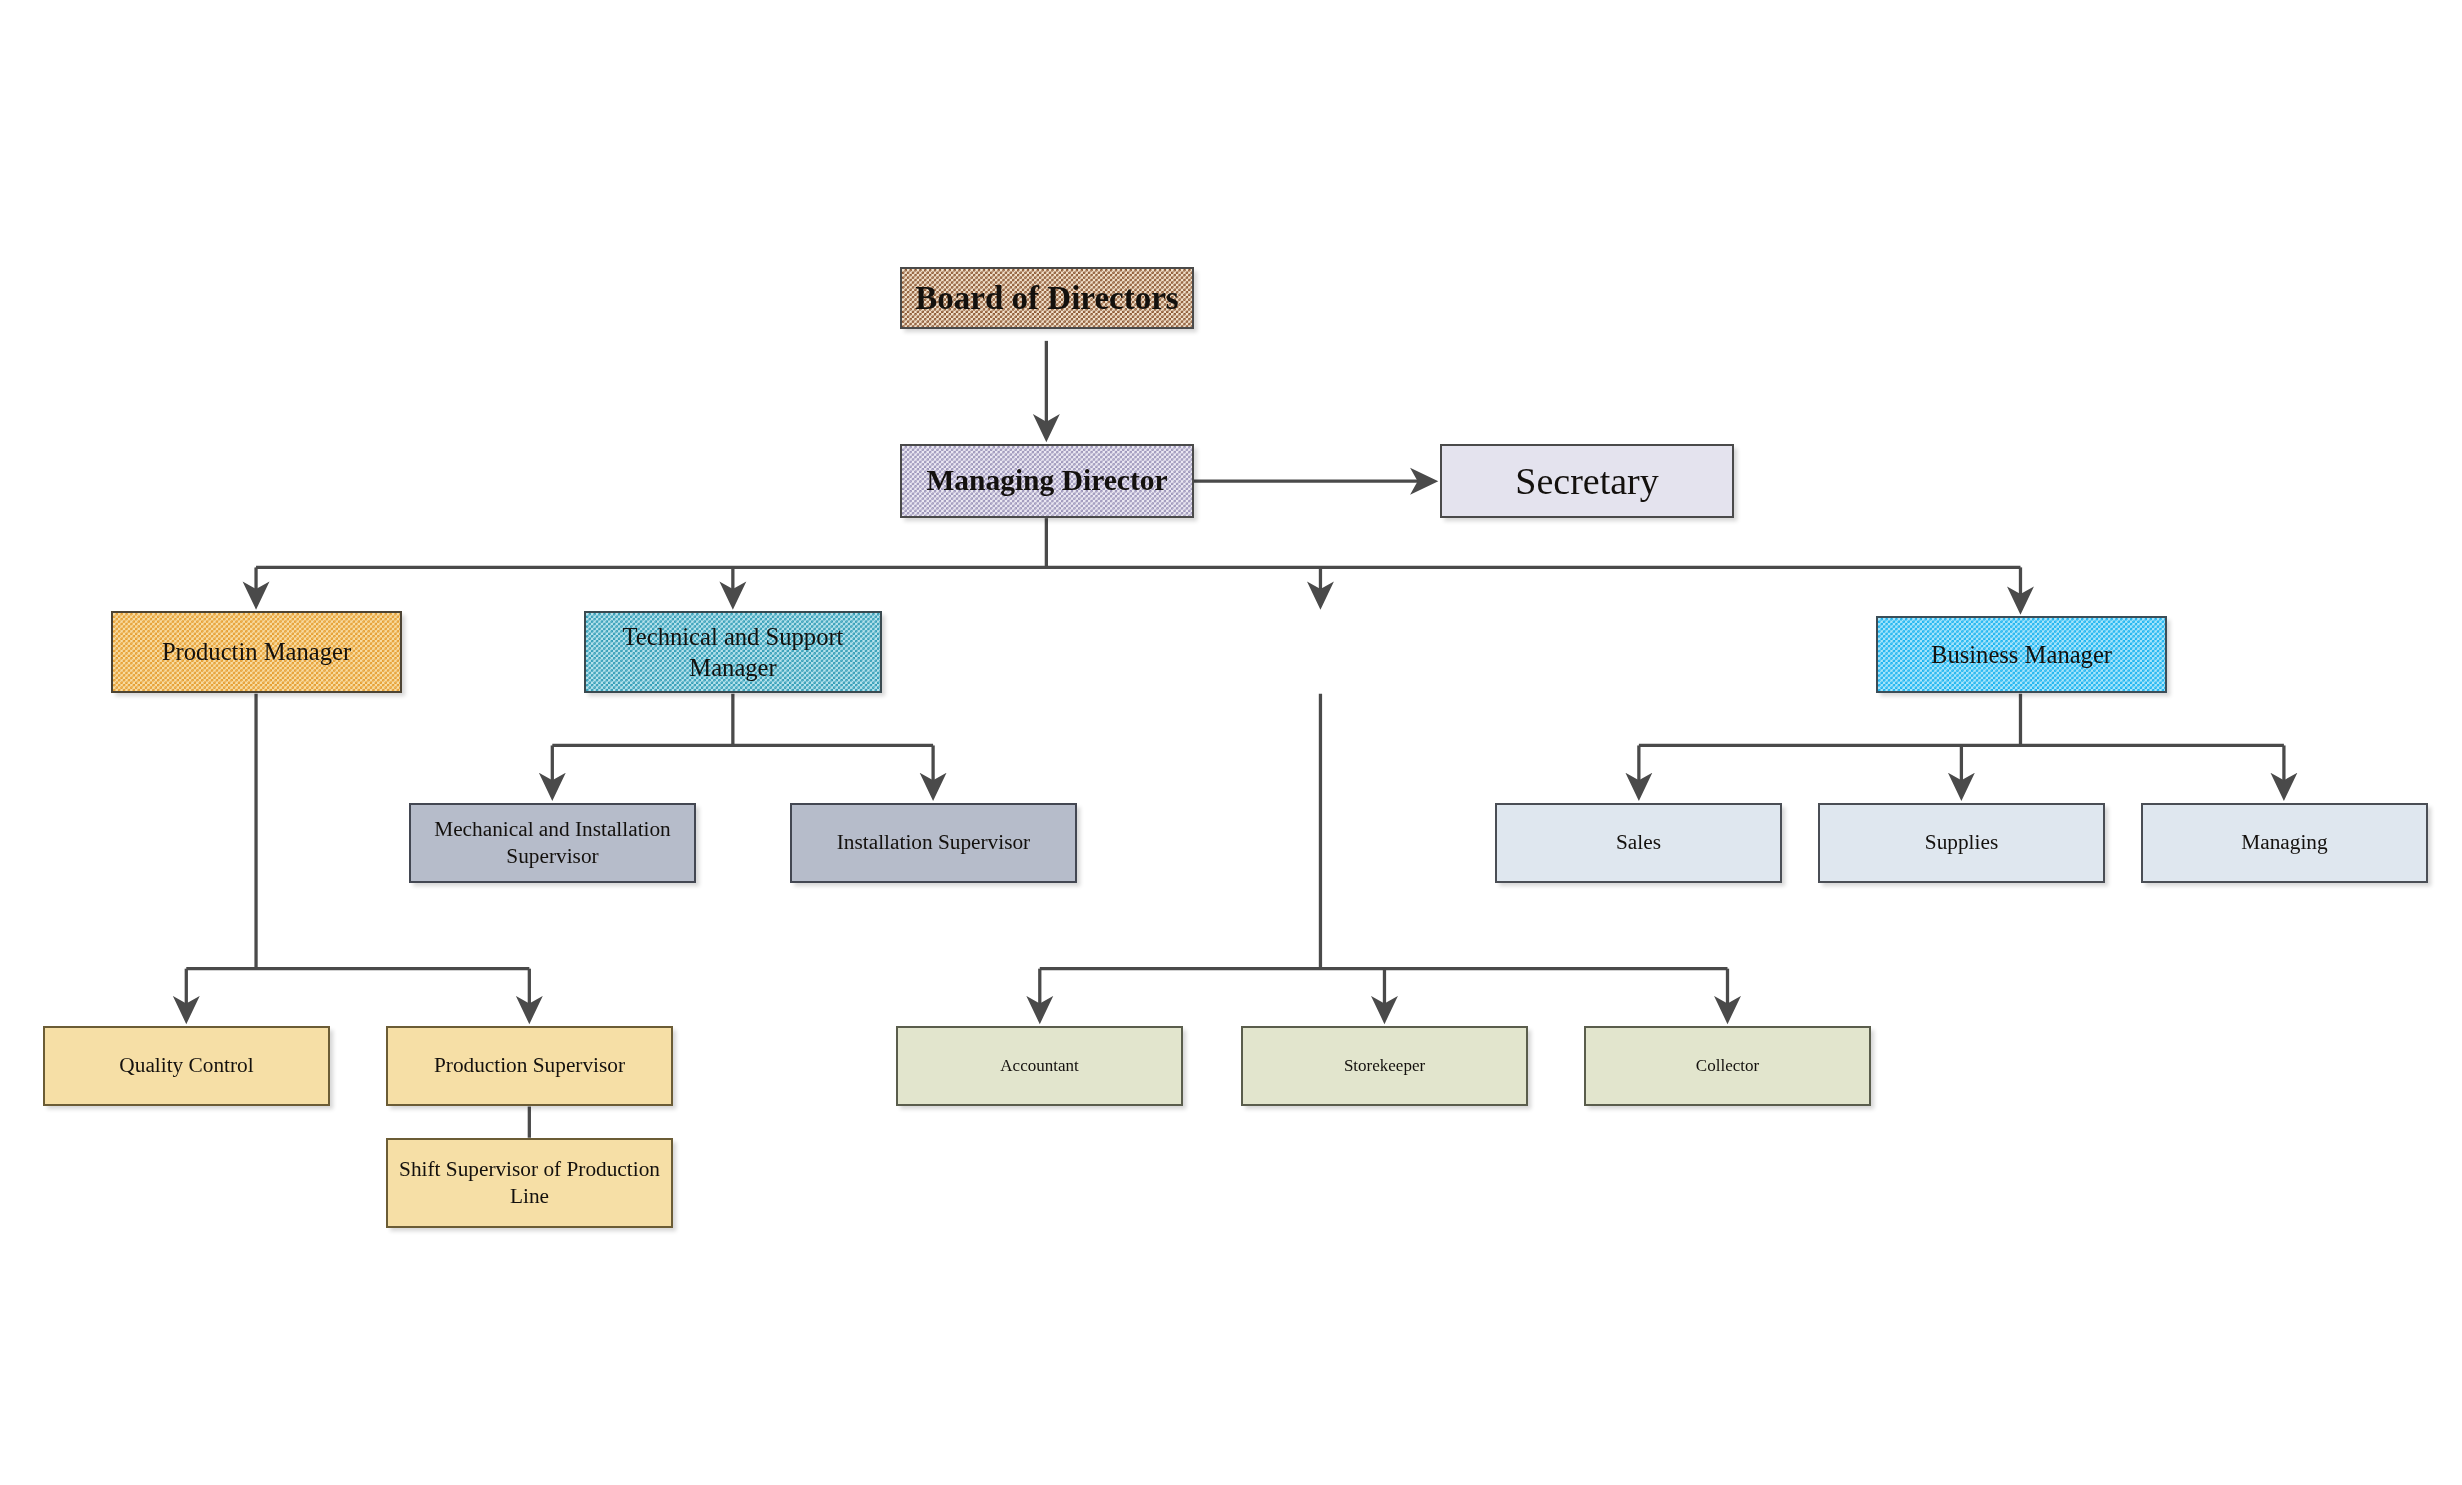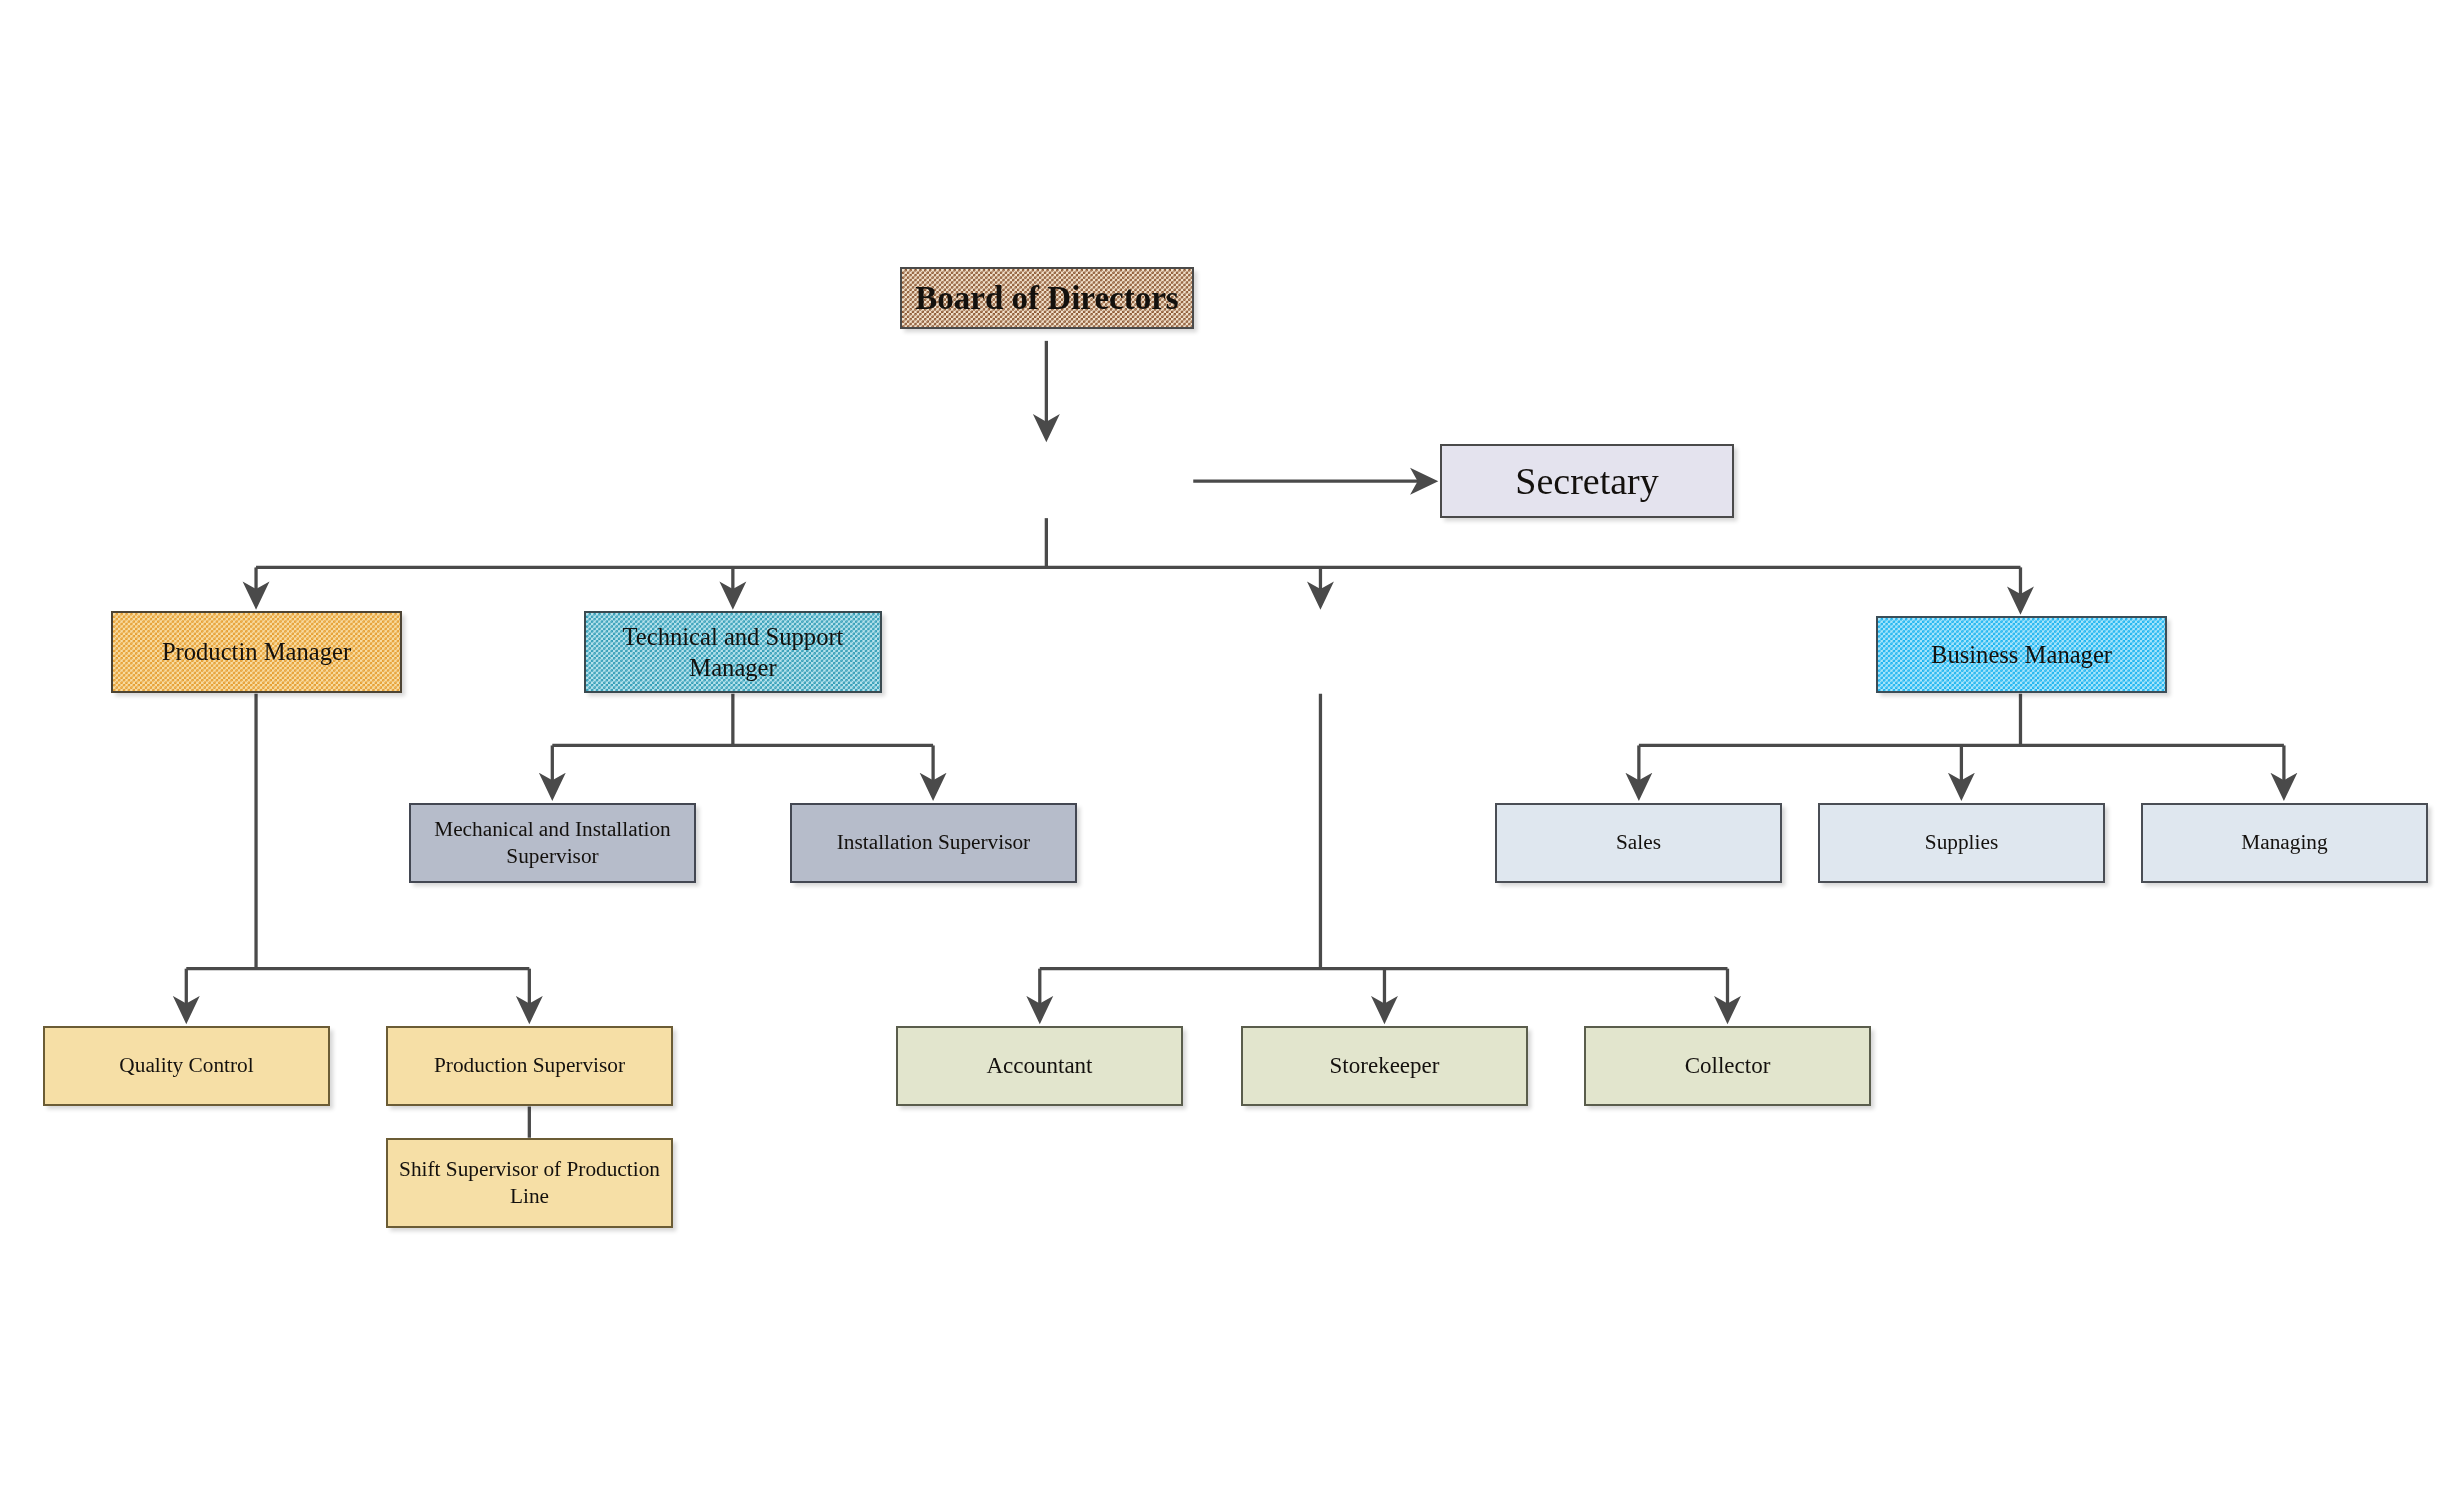--- a/index.html
+++ b/index.html
@@ -59,21 +59,21 @@
   .n-board      { --dk:#8a5530; --lt:#f2e2cd; font-weight: bold; font-size: 33px; border-color:#4a4a4a; }
   .n-md         { --dk:#9a93b8; --lt:#ece9f3; font-weight: bold; font-size: 29.5px; border-color:#4a4a4a; }
   .n-secretary  { --lt:#e4e3ee; font-size: 38px; border-color:#4a4a4a; }
   .n-prod       { --dk:#e59c2e; --lt:#f8dca2; font-size: 24.6px; border-color:#4d4434; }
   .n-tech       { --dk:#2f9bb5; --lt:#b6e2ec; font-size: 24.6px; border-color:#3a4a50; }
   .n-fin        { --dk:#1fae57; --lt:#9fe9b8; font-size: 24.6px; border-color:#3c5744; }
   .n-biz        { --dk:#17b2ef; --lt:#a9e5fb; font-size: 24.6px; border-color:#3c4d57; }
   .n-gray       { --lt:#b6bcca; font-size: 21.3px; border-color:#434752; }
   .n-blue       { --lt:#dfe7ef; font-size: 21.3px; border-color:#4a4e55; }
   .n-tan        { --lt:#f6dfa6; font-size: 21.3px; border-color:#6b5c35; }
-  .n-olive      { --lt:#e2e5cd; font-size: 23px; border-color:#5a5d4c; }
+  .n-olive      { --lt:#e2e5cd; font-size: 17px; border-color:#5a5d4c; }
 </style>
 </head>
 <body>
 
 <div id="canvas">
 
   <svg id="edge-layer" viewBox="0 0 3000 1810" width="2462" height="1486" xmlns="http://www.w3.org/2000/svg">
     <defs>
       <marker id="arrowhead" markerWidth="9" markerHeight="9" refX="7.2" refY="4.5" orient="auto" markerUnits="strokeWidth">
         <path d="M0,0.4 L8.6,4.5 L0,8.6 L2.3,4.5 Z" fill="#4a4a4a"></path>
@@ -116,20 +116,23 @@
 
       <line x1="645" y1="1348" x2="645" y2="1386"></line>
 
     </g>
   </svg>
 
   <div class="node hatch n-board" style="left:900px; top:267px; width:294px; height:62px;">
     <span class="lbl">Board of Directors</span>
   </div>
 
+  <div class="node hatch n-md" style="left:900px; top:444px; width:294px; height:74px;">
+    <span class="lbl">Managing Director</span>
+  </div>
 
   <div class="node solid n-secretary" style="left:1440px; top:444px; width:294px; height:74px;">
     <span class="lbl">Secretary</span>
   </div>
 
   <div class="node hatch n-prod" style="left:111px; top:611px; width:291px; height:82px;">
     <span class="lbl">Productin Manager</span>
   </div>
 
   <div class="node hatch n-tech" style="left:584px; top:611px; width:298px; height:82px;">

